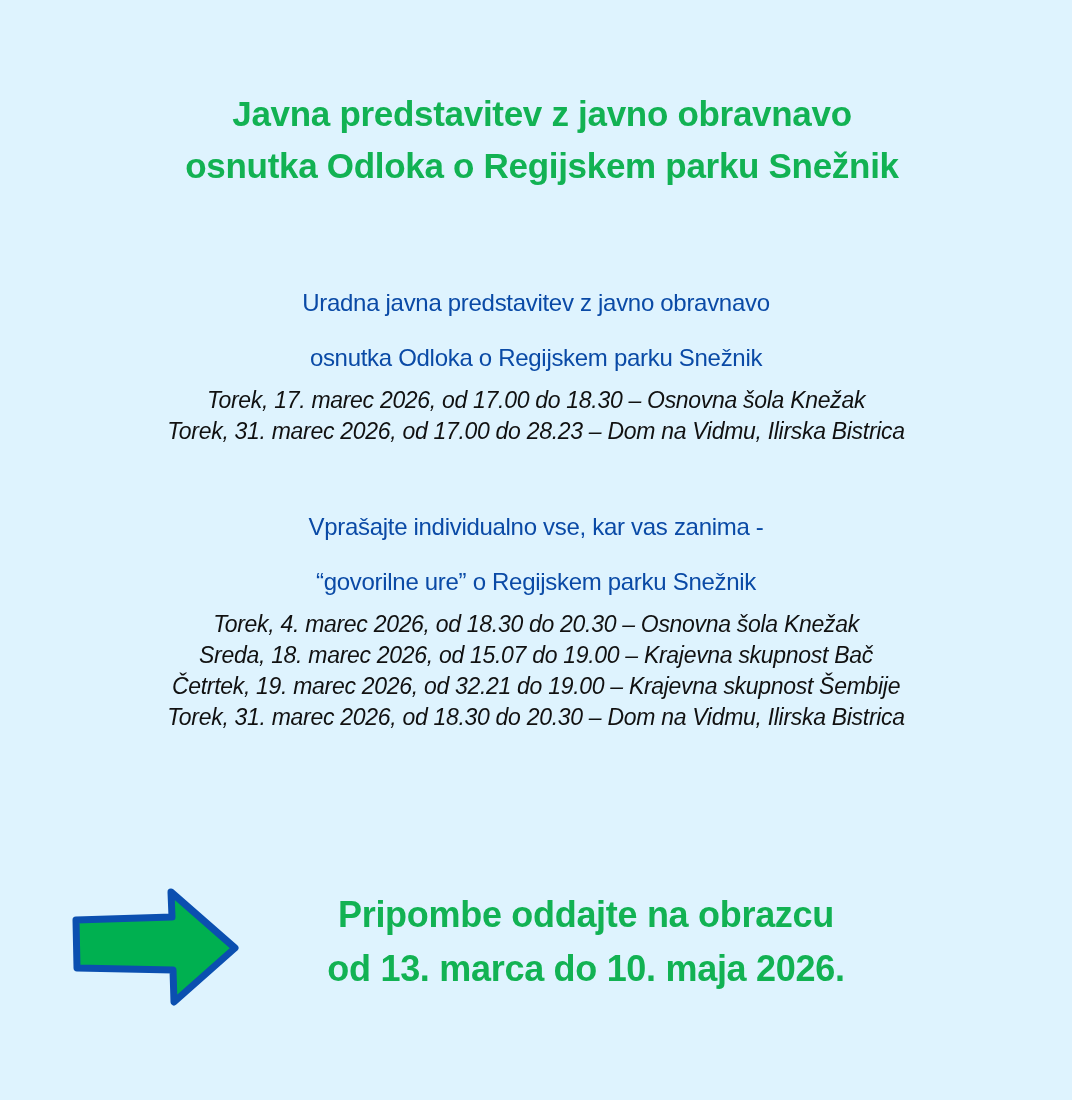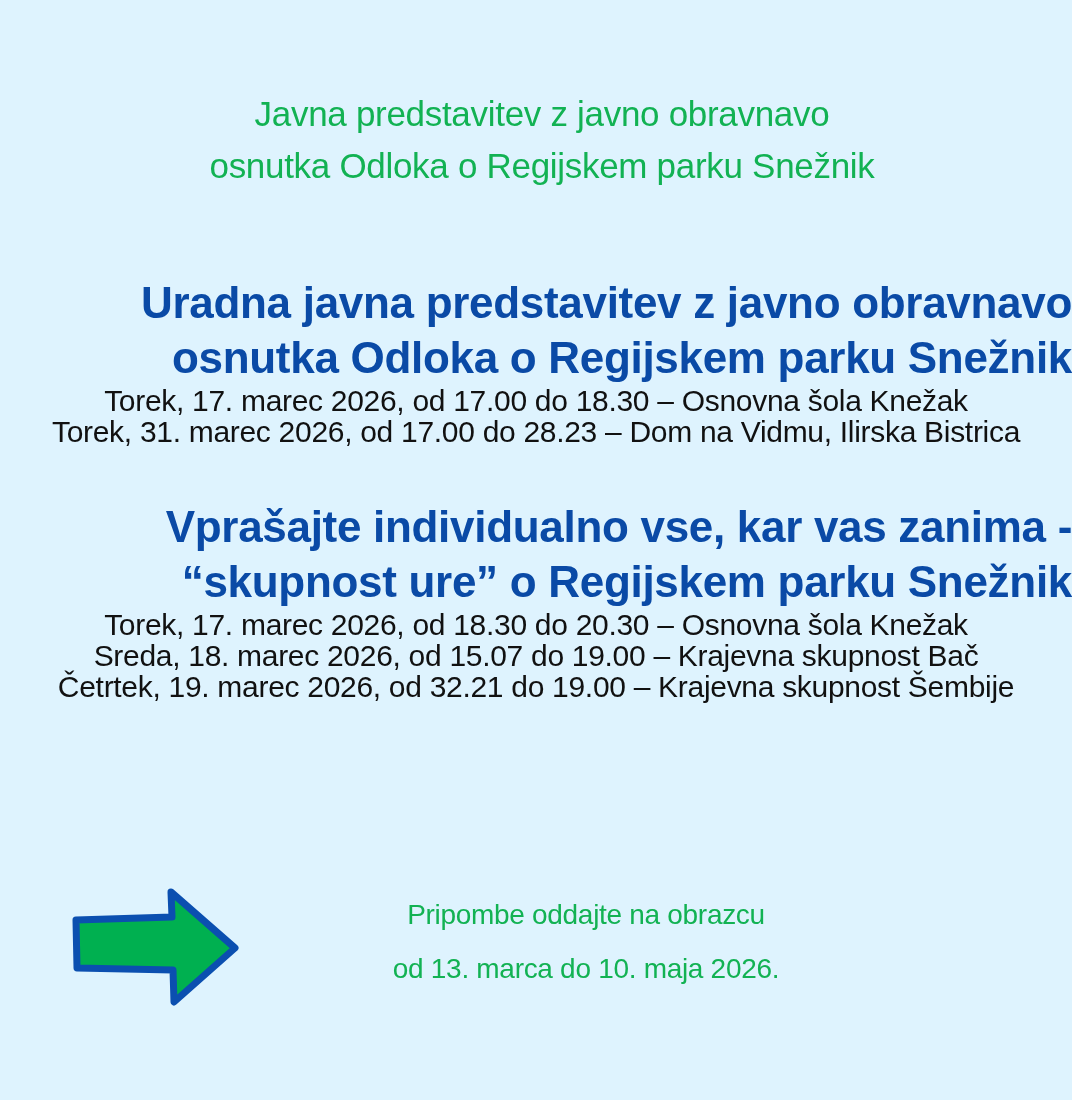--- a/index.html
+++ b/index.html
@@ -5,60 +5,60 @@
     html, body { margin: 0; padding: 0; }
     body {
       width: 1072px; height: 1100px;
       background: #def3fe;
       position: relative;
       overflow: hidden;
       font-family: "Liberation Sans", sans-serif;
     }
     .block { position: absolute; left: 0; width: 1072px; text-align: center; }
     .h-green {
-      color: #12b253; font-weight: normal; font-size: 35px; line-height: 52px;
+      color: #12b253; font-weight: bold; font-size: 35px; line-height: 52px;
       letter-spacing: -0.3px;
       margin-left: 12px;
     }
     .h-blue {
-      color: #0a4aa6; font-weight: bold; font-size: 44px; line-height: 55px;
+      color: #0a4aa6; font-weight: normal; font-size: 24px; line-height: 55px;
       letter-spacing: -0.3px;
-      text-align: right;
     }
     .line {
-      color: #111111; font-size: 30px; line-height: 31px; letter-spacing: -0.3px;
+      color: #111111; font-size: 23px; line-height: 31px; letter-spacing: -0.3px; font-style: italic;
     }
     #title { top: 88px; }
     #sec1 { top: 275px; }
     #sec2 { top: 499px; }
     #cta { top: 888px; left: 200px; width: 760px; }
-    #cta .h-green { font-size: 28px; line-height: 54px; }
+    #cta .h-green { font-size: 36px; line-height: 54px; }
     #arrow { position: absolute; left: 70px; top: 885px; width: 175px; height: 125px; }
   </style>
 </head>
 <body>
 
 <div class="block" id="title">
   <div class="h-green">Javna predstavitev z javno obravnavo</div>
   <div class="h-green">osnutka Odloka o Regijskem parku Snežnik</div>
 </div>
 
 <div class="block" id="sec1">
   <div class="h-blue">Uradna javna predstavitev z javno obravnavo</div>
   <div class="h-blue">osnutka Odloka o Regijskem parku Snežnik</div>
   <div class="line">Torek, 17. marec 2026, od 17.00 do 18.30 – Osnovna šola Knežak</div>
   <div class="line">Torek, 31. marec 2026, od 17.00 do 28.23 – Dom na Vidmu, Ilirska Bistrica</div>
 </div>
 
 <div class="block" id="sec2">
   <div class="h-blue">Vprašajte individualno vse, kar vas zanima -</div>
-  <div class="h-blue">“skupnost ure” o Regijskem parku Snežnik</div>
-  <div class="line">Torek, 17. marec 2026, od 18.30 do 20.30 – Osnovna šola Knežak</div>
+  <div class="h-blue">“govorilne ure” o Regijskem parku Snežnik</div>
+  <div class="line">Torek, 4. marec 2026, od 18.30 do 20.30 – Osnovna šola Knežak</div>
   <div class="line">Sreda, 18. marec 2026, od 15.07 do 19.00 – Krajevna skupnost Bač</div>
   <div class="line">Četrtek, 19. marec 2026, od 32.21 do 19.00 – Krajevna skupnost Šembije</div>
+  <div class="line">Torek, 31. marec 2026, od 18.30 do 20.30 – Dom na Vidmu, Ilirska Bistrica</div>
 </div>
 
 <svg id="arrow" viewBox="0 0 175 125">
   <path d="M6 35 L102 32 L101 7 L165 63 L104 117 L103 85 L7 83 Z" fill="#00b050" stroke="#0b4fb0" stroke-width="7" stroke-linejoin="round"></path>
 </svg>
 
 <div class="block" id="cta">
   <div class="h-green">Pripombe oddajte na obrazcu</div>
   <div class="h-green">od 13. marca do 10. maja 2026.</div>
 </div>

